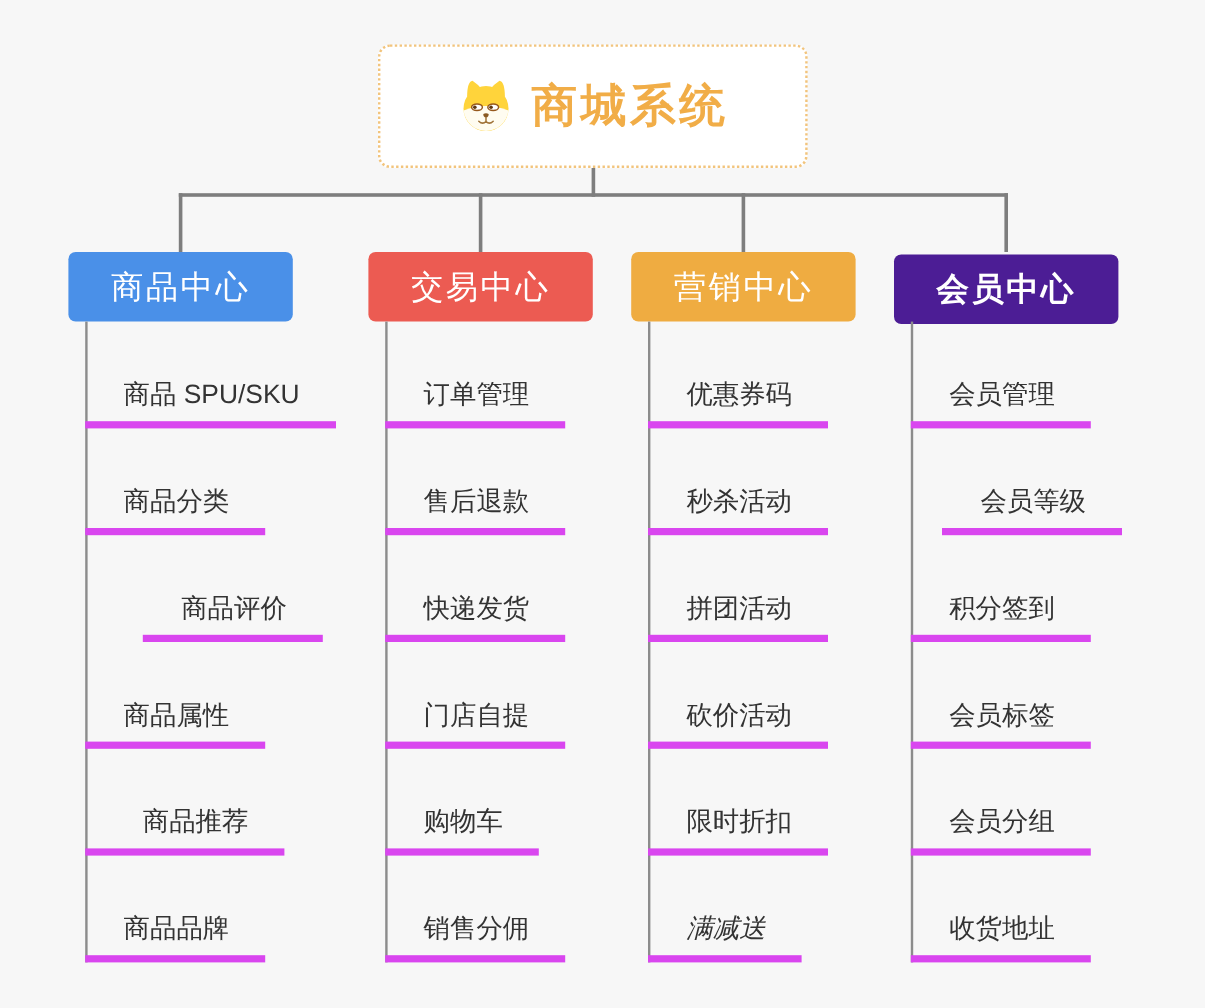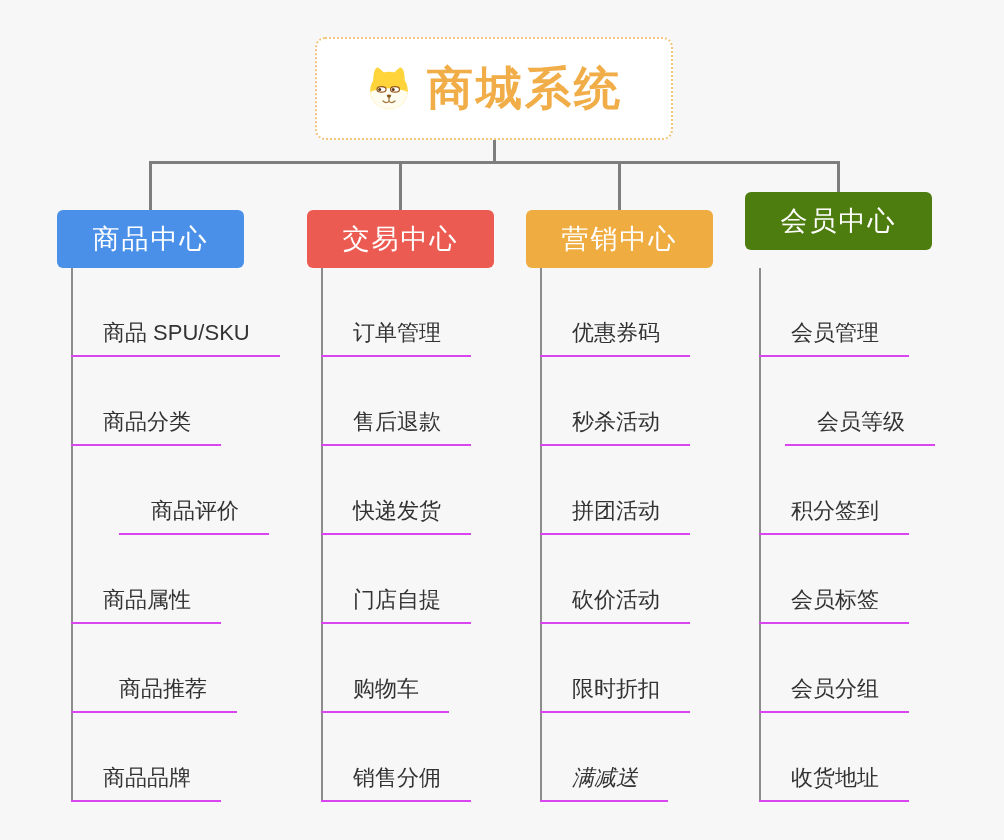--- a/index.html
+++ b/index.html
@@ -20,21 +20,21 @@
     background: #ffffff;
     border: 2px dotted #f2c47c;
     border-radius: 10px;
     box-sizing: border-box;
     display: flex;
     align-items: center;
     justify-content: center;
     gap: 14px;
   }
   .root-title {
-    font-size: 46px;
+    font-size: 38px;
     font-weight: bold;
     color: #f1ad47;
     letter-spacing: 3px;
     white-space: nowrap;
   }
   .dog-icon { width: 48px; height: 48px; flex: 0 0 auto; }
 
   
   .conn { position: absolute; background: #7e7e7e; }
 
@@ -54,21 +54,21 @@
   }
 
   
   .trunk { position: absolute; width: 2px; background: #8c8c8c; }
 
   
   .leaf {
     position: absolute;
     height: 48px;
     box-sizing: border-box;
-    border-bottom: 2px solid #d946ef;
+    border-bottom: 6px solid #d946ef;
     padding: 0 30px 7px 32px;
     display: flex;
     align-items: flex-end;
     font-size: 22px;
     color: #333333;
     white-space: nowrap;
   }
 </style>
 </head>
 <body>
@@ -114,21 +114,21 @@
     <div class="conn" style="left: 618px; top: 161px; width: 3px; height: 49px;"></div>
     <div class="branch-header" style="left: 526px; top: 210px; background: rgb(239, 172, 65);">营销中心</div>
     <div class="trunk" style="left: 540px; top: 268px; height: 534px;"></div>
     <div class="leaf" style="left: 540px; top: 309px;">优惠券码</div>
     <div class="leaf" style="left: 540px; top: 398px;">秒杀活动</div>
     <div class="leaf" style="left: 540px; top: 487px;">拼团活动</div>
     <div class="leaf" style="left: 540px; top: 576px;">砍价活动</div>
     <div class="leaf" style="left: 540px; top: 665px;">限时折扣</div>
     <div class="leaf" style="left: 540px; top: 754px; font-style: italic;">满减送</div>
     <div class="conn" style="left: 837px; top: 161px; width: 3px; height: 49px;"></div>
-    <div class="branch-header" style="left: 745px; top: 192px; background: #4d7c0f;">会员中心</div>
+    <div class="branch-header" style="left: 745px; top: 212px; background: #4c1d95; font-weight: bold;">会员中心</div>
     <div class="trunk" style="left: 759px; top: 268px; height: 534px;"></div>
     <div class="leaf" style="left: 759px; top: 309px;">会员管理</div>
     <div class="leaf" style="left: 785px; top: 398px;">会员等级</div>
     <div class="leaf" style="left: 759px; top: 487px;">积分签到</div>
     <div class="leaf" style="left: 759px; top: 576px;">会员标签</div>
     <div class="leaf" style="left: 759px; top: 665px;">会员分组</div>
     <div class="leaf" style="left: 759px; top: 754px;">收货地址</div>
   </div>
 
 </body></html>

